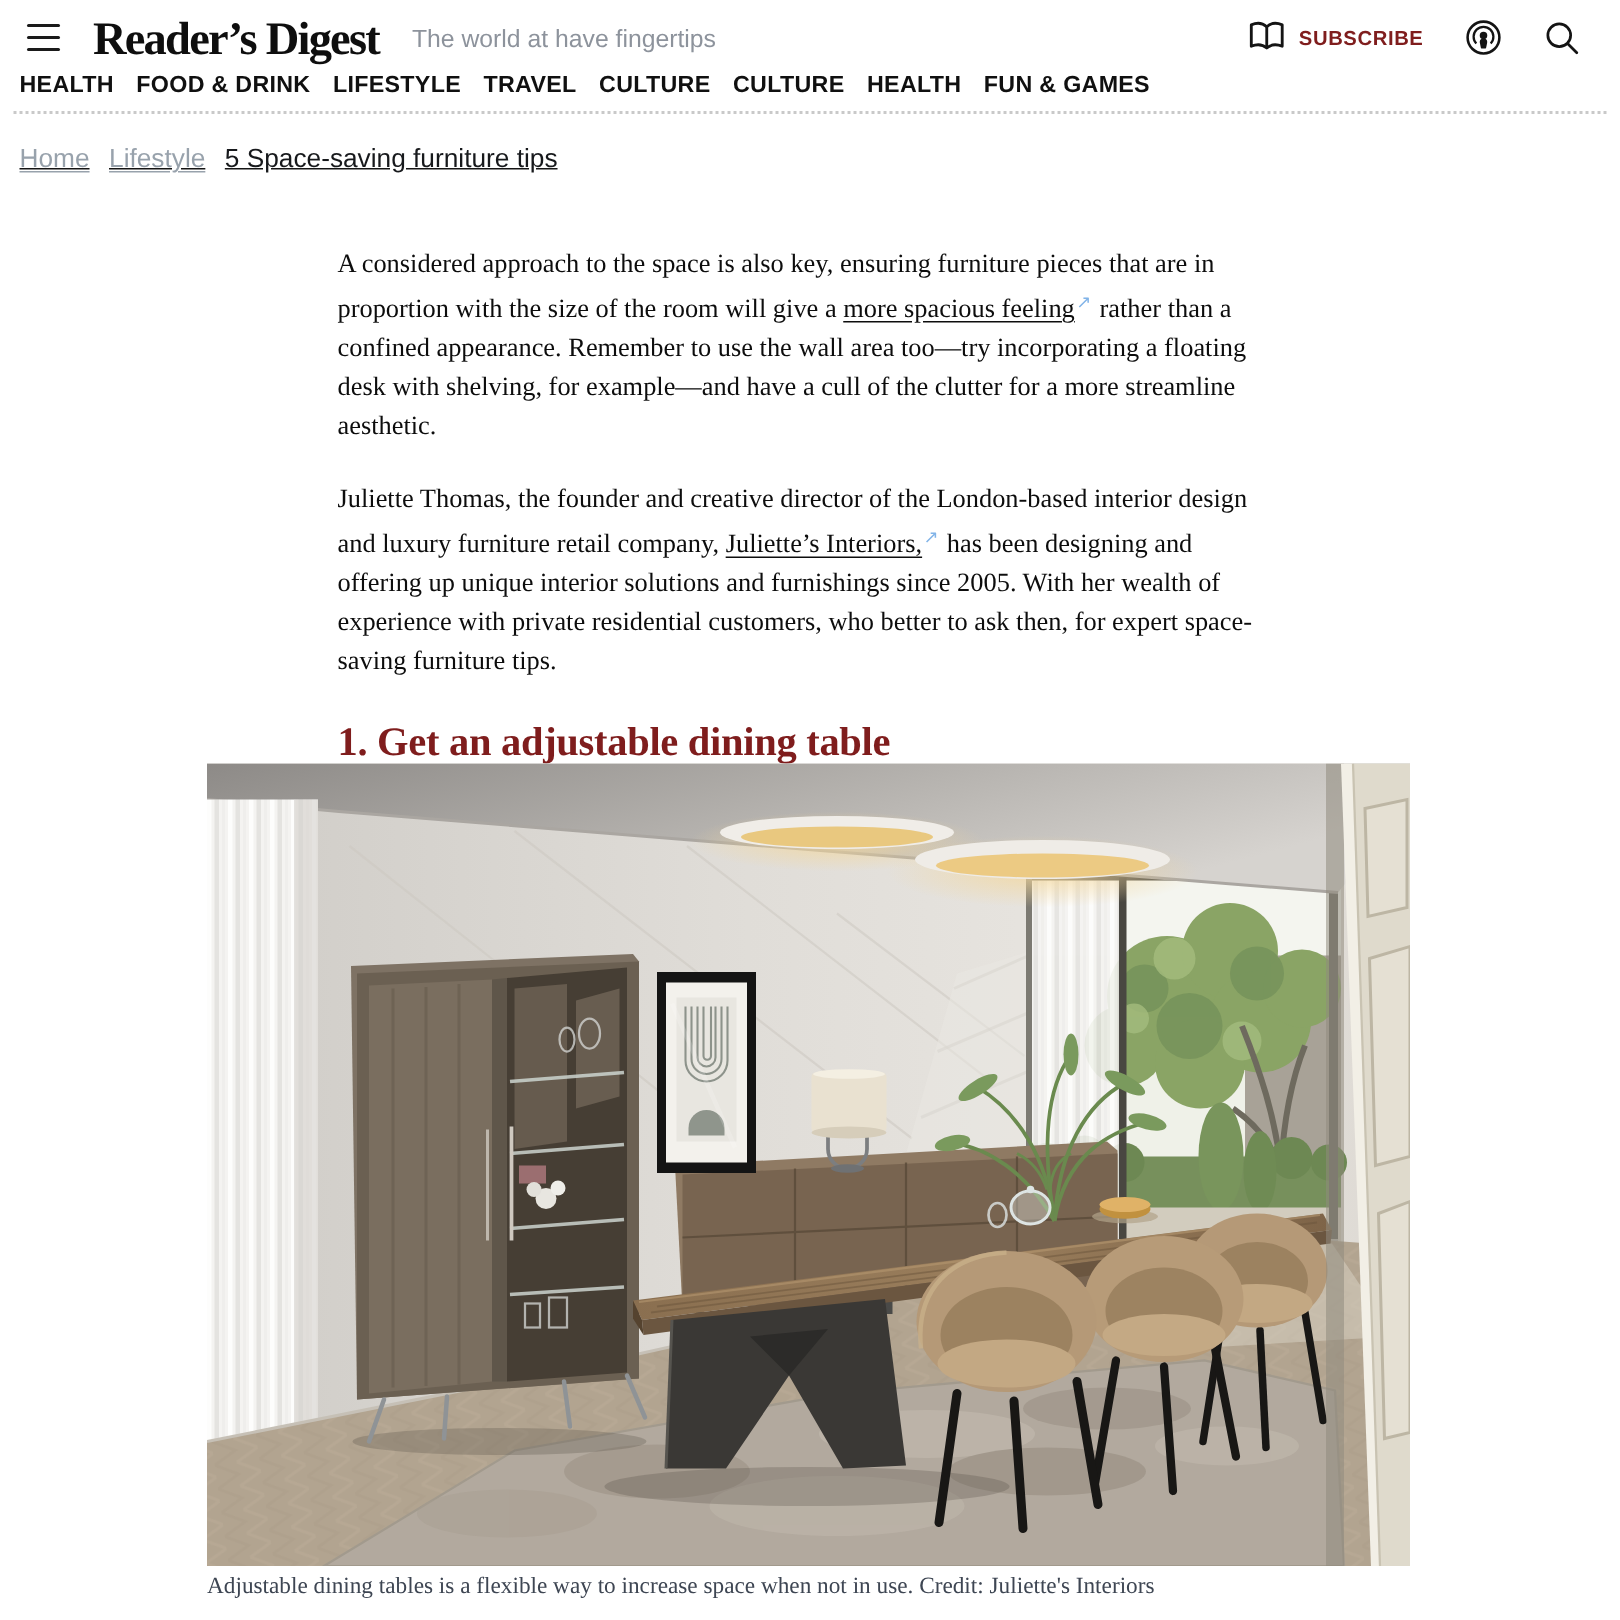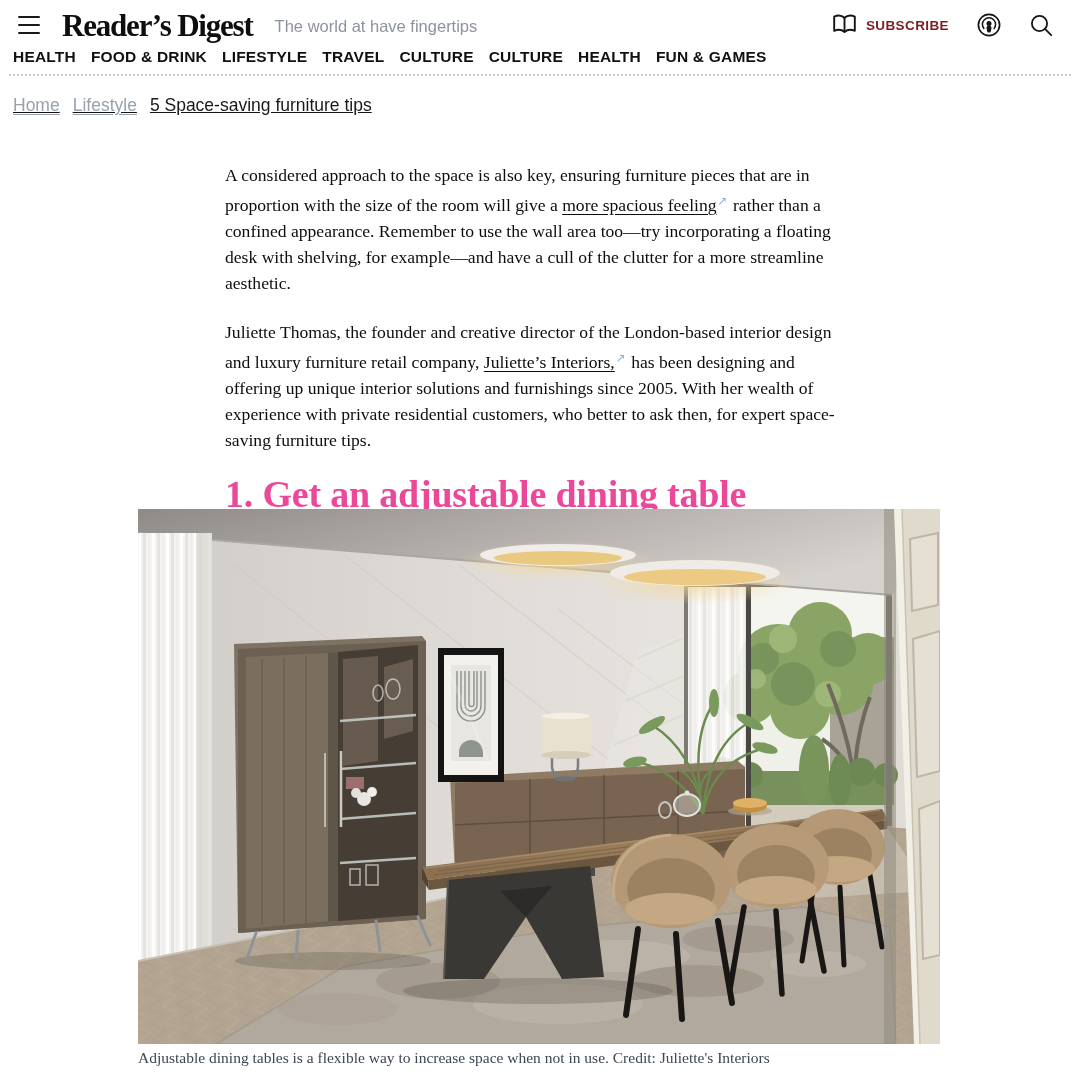--- a/index.html
+++ b/index.html
@@ -28,22 +28,22 @@
   
   .breadcrumb{position:absolute;top:95px;left:13px;display:flex;gap:13px;font-size:17.5px;align-items:baseline;text-decoration:underline;}
   .crumb-link{color:#98a2ac;text-decoration:underline;text-underline-offset:3px;cursor:pointer;}
   .crumb-current{color:#17191c;}
   
   .article{position:absolute;left:225px;top:162px;width:622px;
     font-family:"Liberation Serif","DejaVu Serif",serif;font-size:17.6px;line-height:26px;color:#0d0d0d;}
   .article p{margin:0 0 23px 0;}
   .body-link{color:inherit;text-decoration:underline;text-underline-offset:2.5px;cursor:pointer;}
   .ext-arrow{color:#82b4e8;font-size:12px;vertical-align:6px;margin:0 1px;font-family:"DejaVu Sans",sans-serif;}
-  h2.section{font-size:38px;font-weight:700;margin:28px 0 0 0;letter-spacing:-.2px;
-    font-family:"Liberation Serif","DejaVu Serif",serif;color:#ec4899;}
+  h2.section{font-size:27px;font-weight:700;margin:28px 0 0 0;letter-spacing:-.2px;
+    font-family:"Liberation Serif","DejaVu Serif",serif;color:#7f1d1d;}
   
   .figure{position:absolute;left:138px;top:509px;width:802px;height:535px;background:#dedbd7;}
   .figure svg{display:block;}
   .caption{position:absolute;left:138px;top:1049px;width:802px;
     font-family:"Liberation Serif","DejaVu Serif",serif;font-size:15.5px;color:#3e4653;}
 </style>
 </head>
 <body>
 
 <div class="header">

